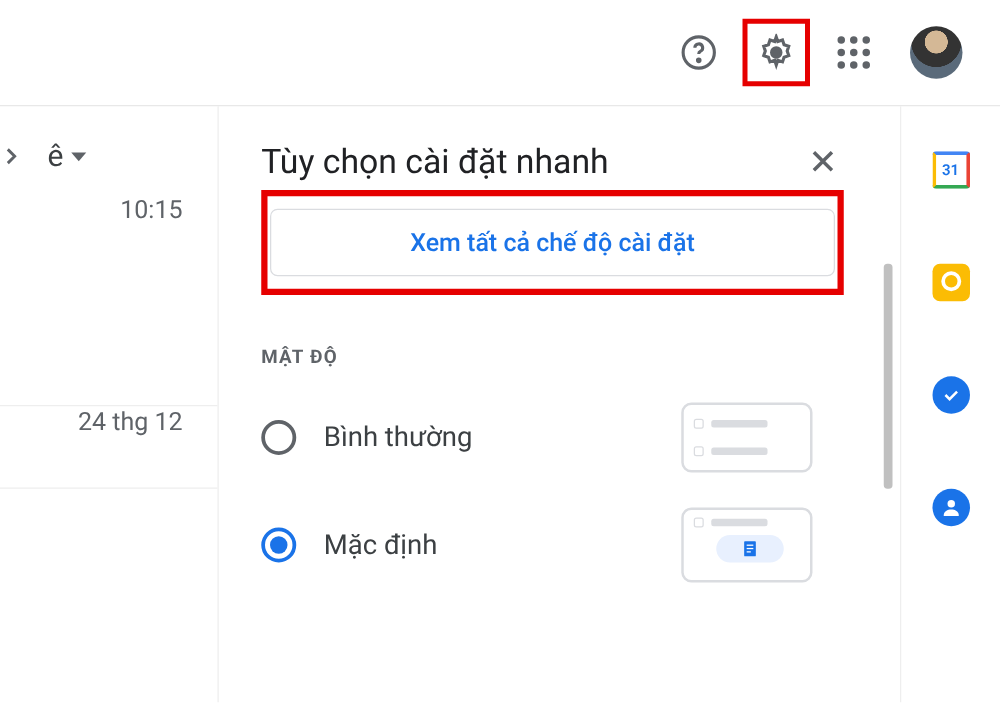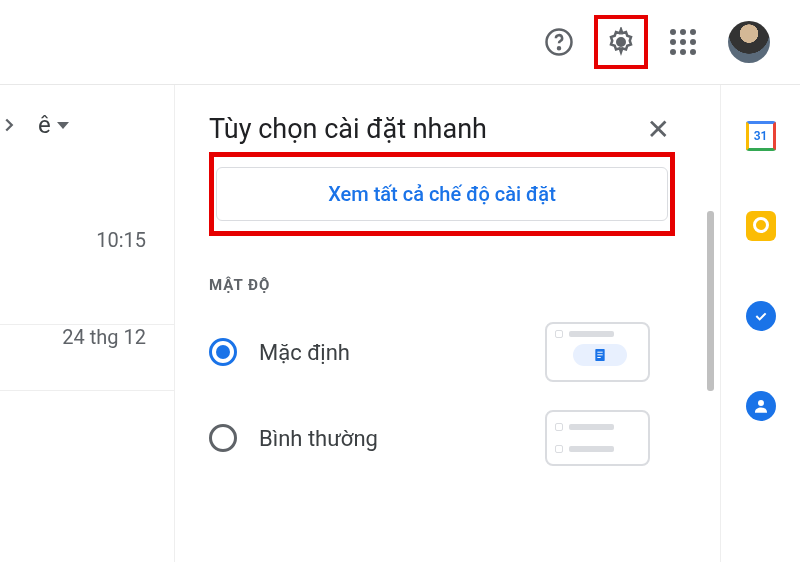--- a/index.html
+++ b/index.html
@@ -104,21 +104,20 @@
       justify-content: flex-end;
       padding-right: 28px;
       color: #5f6368;
       font-size: 20px;
       border-bottom: 1px solid #eee;
     }
     .mail-item.first {
       border-top: none;
       height: 170px;
       border-bottom: 1px solid #eee;
-      align-items: center;
     }
     
     .panel {
       flex: 1;
       padding: 28px 20px 0 34px;
       position: relative;
     }
     .scrollbar-fake {
       position: absolute;
       right: 6px;
@@ -351,20 +350,37 @@
   <div class="panel">
     <div class="scrollbar-fake"></div>
     <div class="panel-header">
       <div class="panel-title">Tùy chọn cài đặt nhanh</div>
       <div class="close-x">✕</div>
     </div>
     <div class="red-box">
       <button class="all-settings-btn">Xem tất cả chế độ cài đặt</button>
     </div>
     <div class="section-label">MẬT ĐỘ</div>
+
+    <div class="density-row">
+      <div class="density-left">
+        <div class="radio"></div>
+        <div class="density-label">Bình thường</div>
+      </div>
+      <div class="preview compact">
+        <div class="preview-row">
+            <div class="preview-sq"></div>
+            <div class="line"></div>
+          </div>
+        <div class="preview-row">
+            <div class="preview-sq"></div>
+            <div class="line"></div>
+          </div>
+      </div>
+    </div>
 
     <div class="density-row">
       <div class="density-left">
         <div class="radio checked"></div>
         <div class="density-label">Mặc định</div>
       </div>
       <div class="preview">
         <div class="preview-row">
             <div class="preview-sq"></div>
             <div class="line"></div>
@@ -372,37 +388,20 @@
         <div style="background:#e8f0fe;border-radius:14px;padding:3px 10px;display:flex;align-items:center;justify-content:center;margin-left:18px;width:54px">
           <svg width="16" height="16" viewBox="0 0 24 24" fill="#1a73e8">
               <rect x="5" y="3" width="14" height="18" rx="1"></rect>
               <rect x="8" y="7" width="8" height="1.5" fill="#fff"></rect>
               <rect x="8" y="11" width="8" height="1.5" fill="#fff"></rect>
               <rect x="8" y="15" width="5" height="1.5" fill="#fff"></rect>
             </svg>
         </div>
       </div>
     </div>
-
-    <div class="density-row">
-      <div class="density-left">
-        <div class="radio"></div>
-        <div class="density-label">Bình thường</div>
-      </div>
-      <div class="preview compact">
-        <div class="preview-row">
-            <div class="preview-sq"></div>
-            <div class="line"></div>
-          </div>
-        <div class="preview-row">
-            <div class="preview-sq"></div>
-            <div class="line"></div>
-          </div>
-      </div>
-    </div>
   </div>
 
   <div class="right-bar">
     <div class="app-icon">
       <div class="cal-icon">
           <div class="cal-body">31</div>
         </div>
     </div>
     <div class="app-icon">
       <div class="keep-icon"></div>

